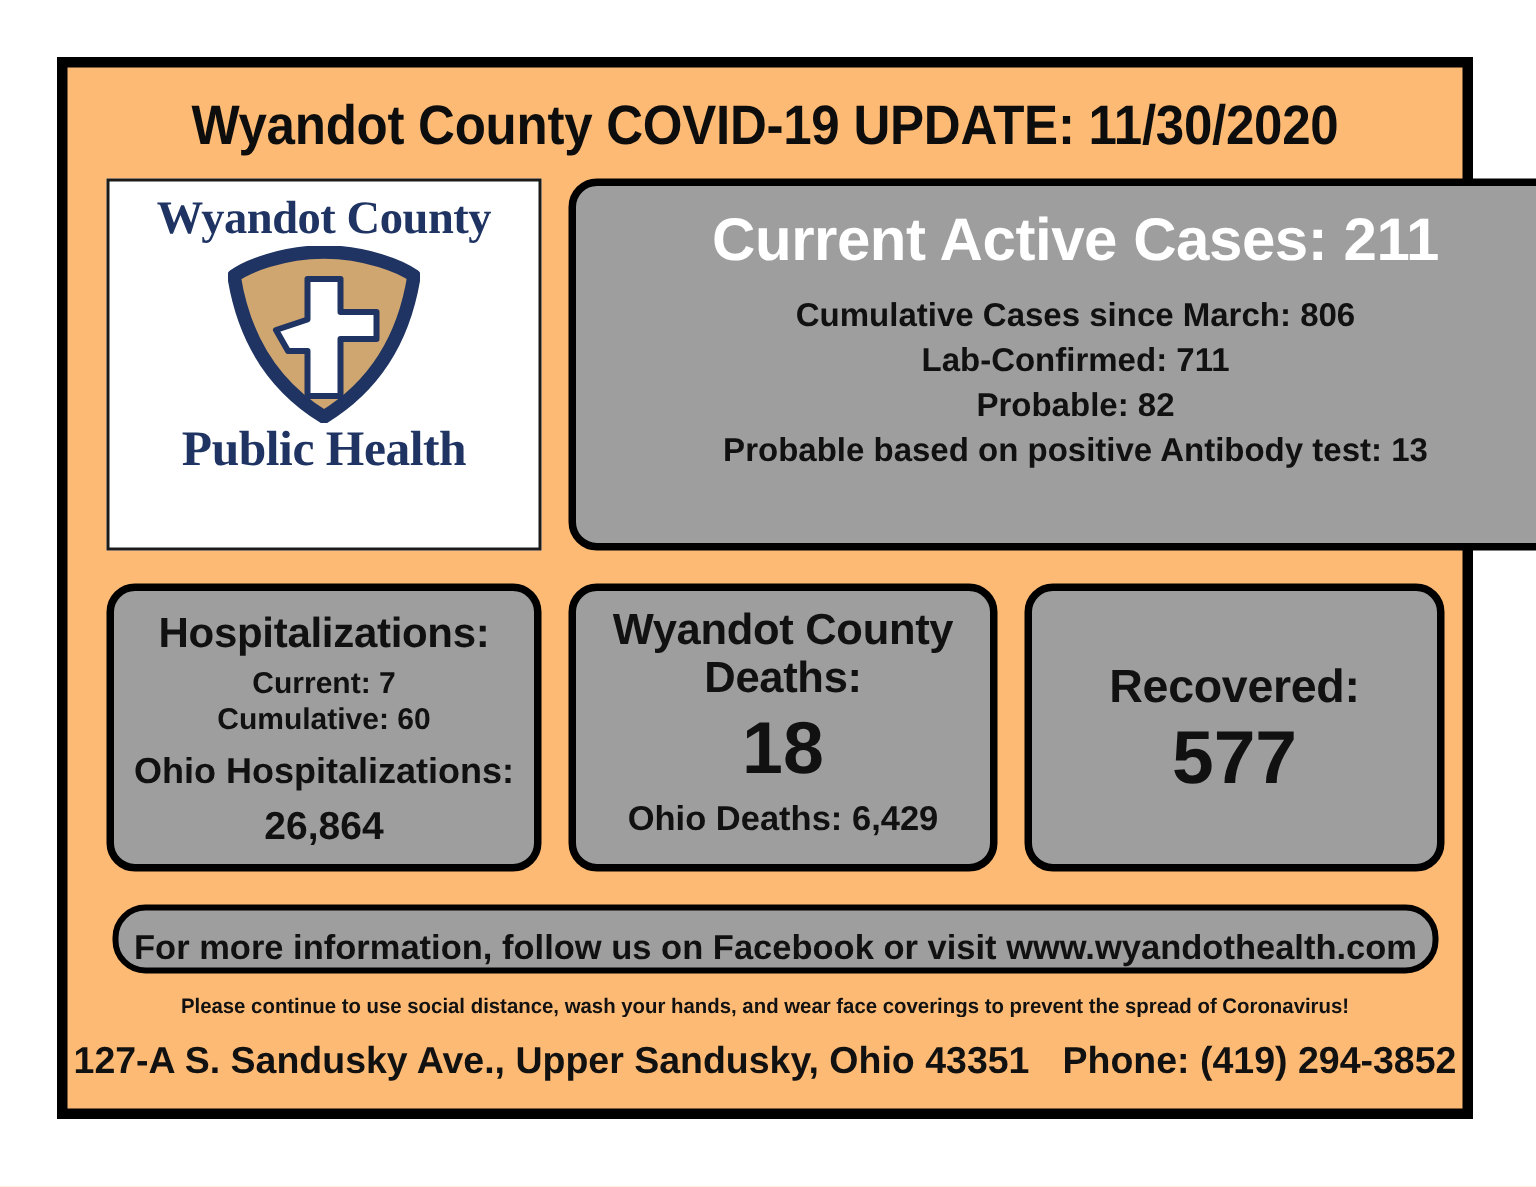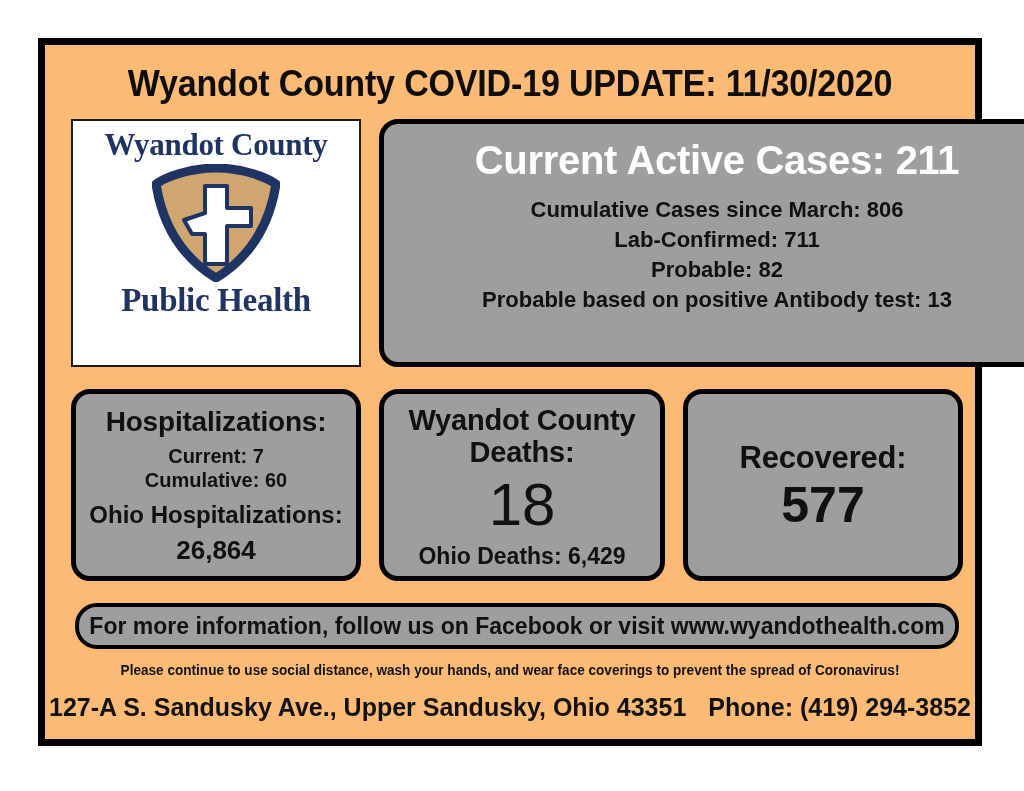--- a/index.html
+++ b/index.html
@@ -178,22 +178,22 @@
   }
   .deaths-head {
     font-family: "Liberation Sans Narrow", "Liberation Sans", sans-serif;
     font-weight: bold;
     font-size: 29px;
     line-height: 1.12;
     letter-spacing: -0.2px;
   }
   .deaths-count {
     font-family: "Liberation Sans Narrow", "Liberation Sans", sans-serif;
-    font-weight: normal;
-    font-size: 60px;
+    font-weight: bold;
+    font-size: 49px;
     line-height: 1.0;
     margin-top: 6px;
   }
   .deaths-ohio {
     font-family: "Liberation Sans Narrow", "Liberation Sans", sans-serif;
     font-weight: bold;
     font-size: 23px;
     margin-top: 8px;
   }
 
@@ -219,21 +219,21 @@
   }
 
   
   #card-info {
     left: 30px;
     top: 558px;
     width: 884px;
     height: 46px;
     border-width: 4px;
     border-radius: 22px;
-    justify-content: center;
+    justify-content: flex-end;
   }
   .info-text {
     font-family: "Liberation Sans Narrow", "Liberation Sans", sans-serif;
     font-weight: bold;
     font-size: 23px;
     white-space: nowrap;
   }
 
   
   .notice {

